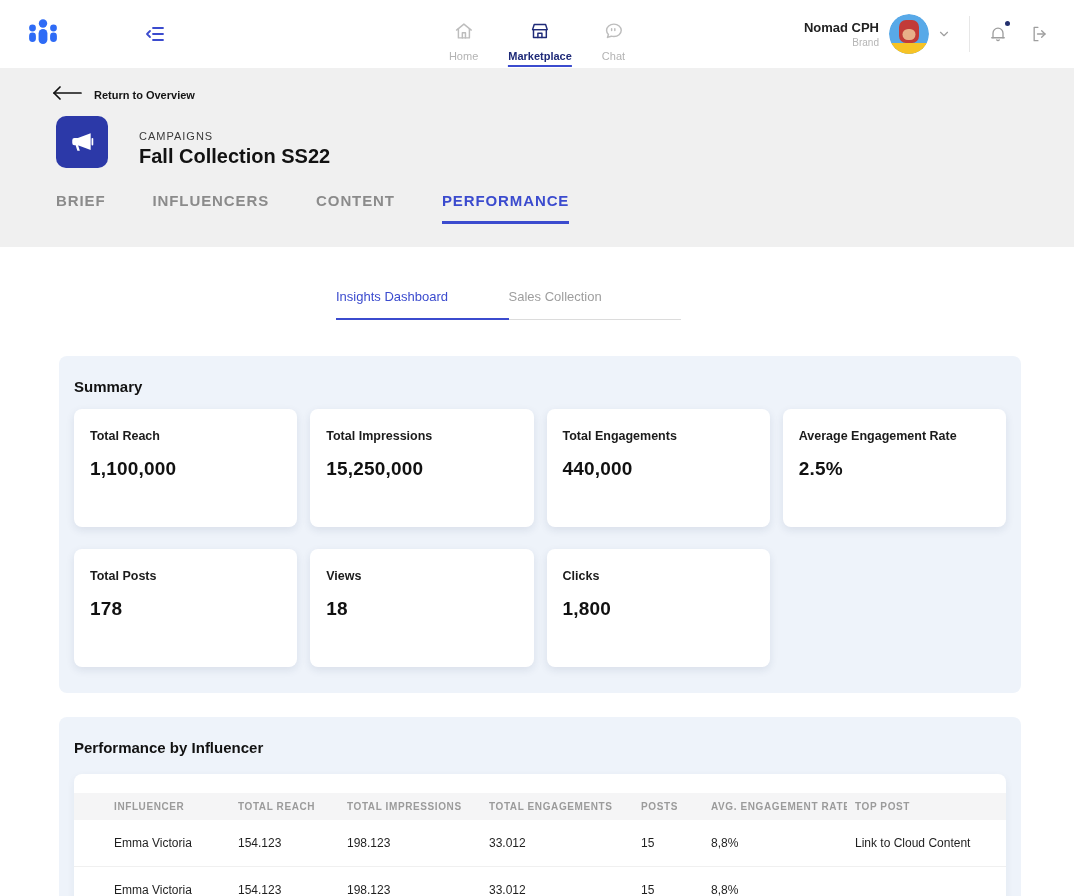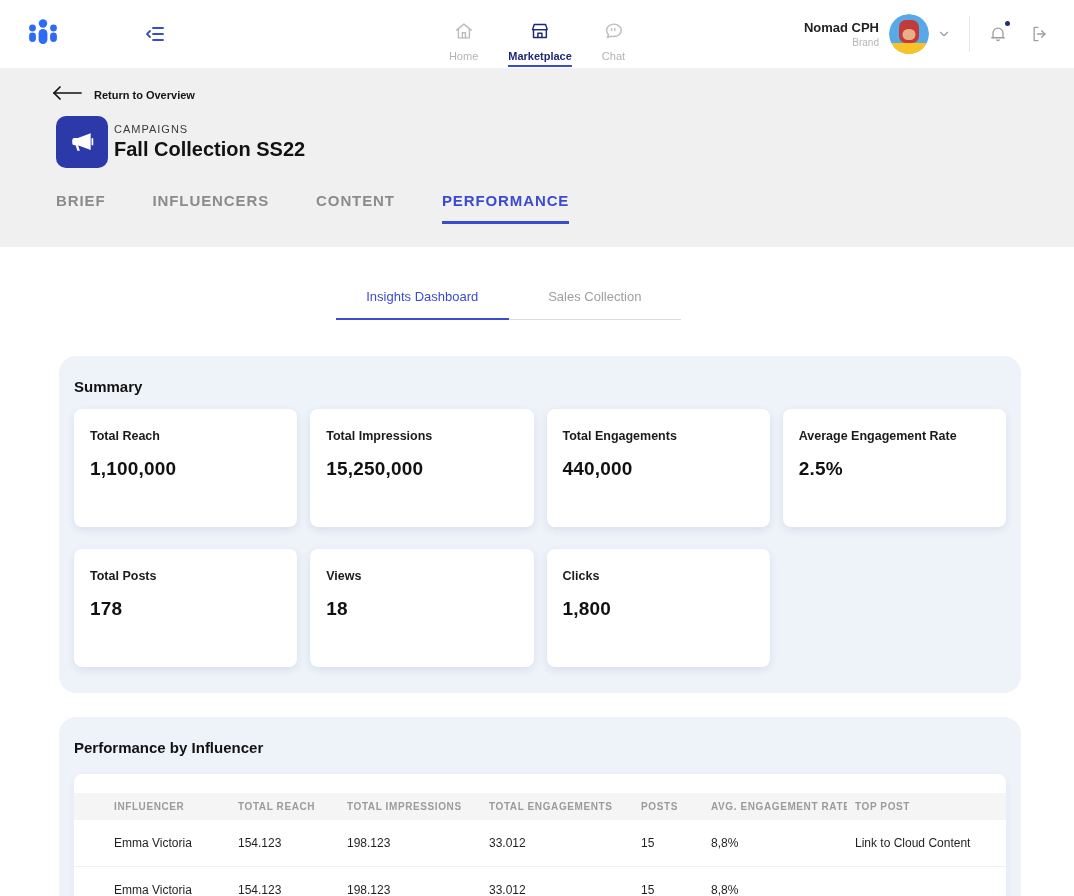--- a/index.html
+++ b/index.html
@@ -23,35 +23,35 @@
   .chevron { margin-left: 8px; cursor: pointer; display: flex; }
   .nav-divider { width: 1px; height: 36px; background: #e7e7e7; margin: 0 18px; }
   .bell-wrap { position: relative; cursor: pointer; display: flex; }
   .bell-dot { position: absolute; top: -2px; right: -2px; width: 5px; height: 5px; border-radius: 50%; background: #23306e; }
   .logout { margin-left: 22px; cursor: pointer; display: flex; }
 
   
   .campaign-header { background: #f0f0f0; padding: 18px 56px 0 56px; height: 179px; }
   .back-row { display: flex; align-items: center; gap: 12px; cursor: pointer; margin-left: -4px; }
   .back-label { font-size: 11px; font-weight: 700; color: #141414; }
-  .title-row { display: flex; align-items: center; gap: 6px; margin-top: 12px; }
+  .title-row { display: flex; align-items: flex-end; gap: 31px; margin-top: 12px; }
   .icon-box { width: 52px; height: 52px; border-radius: 10px; background: #2c39a8; display: flex; align-items: center; justify-content: center; }
   .campaign-category { font-size: 11px; letter-spacing: 1px; color: #3a3a3a; }
   .campaign-title { font-size: 20px; font-weight: 700; color: #121212; margin-top: 3px; }
   .campaign-tabs { display: flex; gap: 47px; margin-top: 24px; }
   .ctab { font-size: 15px; font-weight: 700; letter-spacing: 0.9px; color: #8b8b8b; padding-bottom: 12px; cursor: pointer; border-bottom: 3px solid transparent; }
   .ctab.active { color: #3b4bce; border-bottom-color: #3b4bce; }
 
   
   .dash-tabs { width: 345px; margin: 42px 0 0 336px; display: flex; border-bottom: 1px solid #dcdcdc; }
-  .dtab { flex: 1; text-align: center; font-size: 13px; color: #9e9e9e; padding-bottom: 14px; cursor: pointer; margin-bottom: -1px; border-bottom: 2px solid transparent; }
+  .dtab { flex: 1; font-size: 13px; color: #9e9e9e; padding-bottom: 14px; cursor: pointer; margin-bottom: -1px; border-bottom: 2px solid transparent; }
   .dtab.active { color: #3b4bce; border-bottom-color: #3b4bce; }
 
   
-  .panel { width: 962px; margin-left: 59px; background: #eef3fa; border-radius: 17px; padding: 22px 15px 26px 15px; }
+  .panel { width: 962px; margin-left: 59px; background: #eef3fa; border-radius: 8px; padding: 22px 15px 26px 15px; }
   .panel-summary { margin-top: 36px; }
   .panel-influencers { margin-top: 24px; padding-bottom: 24px; }
   .panel-title { font-size: 15px; font-weight: 700; color: #121212; }
 
   .cards-grid { display: grid; grid-template-columns: repeat(4, 1fr); gap: 22px 13px; margin-top: 14px; }
   .stat-card { background: #fff; border-radius: 8px; height: 118px; padding: 20px 16px; box-shadow: 0 3px 8px rgba(30,50,90,0.10); }
   .stat-label { font-size: 12.5px; font-weight: 700; color: #1b1b1b; }
   .stat-value { font-size: 19px; font-weight: 700; color: #111; margin-top: 15px; letter-spacing: 0.2px; }
 
   .table-card { background: #fff; border-radius: 8px; margin-top: 18px; padding-top: 19px; overflow: hidden; box-shadow: 0 3px 8px rgba(30,50,90,0.06); }

